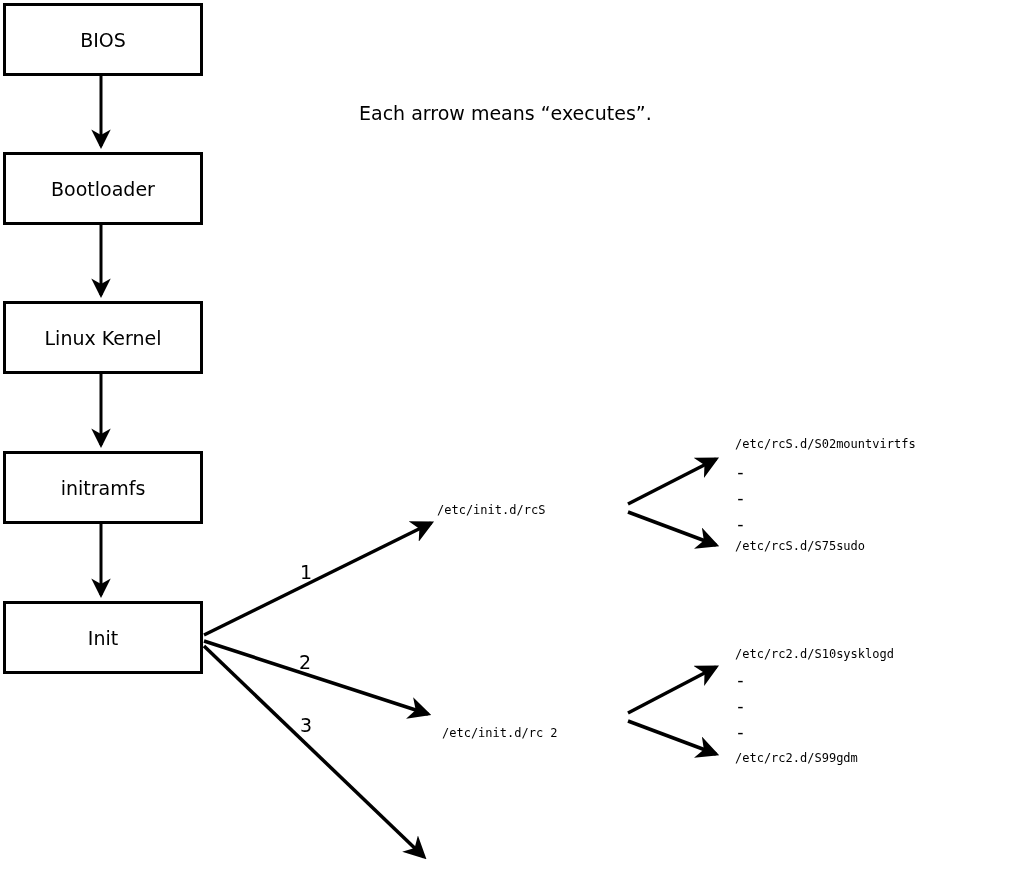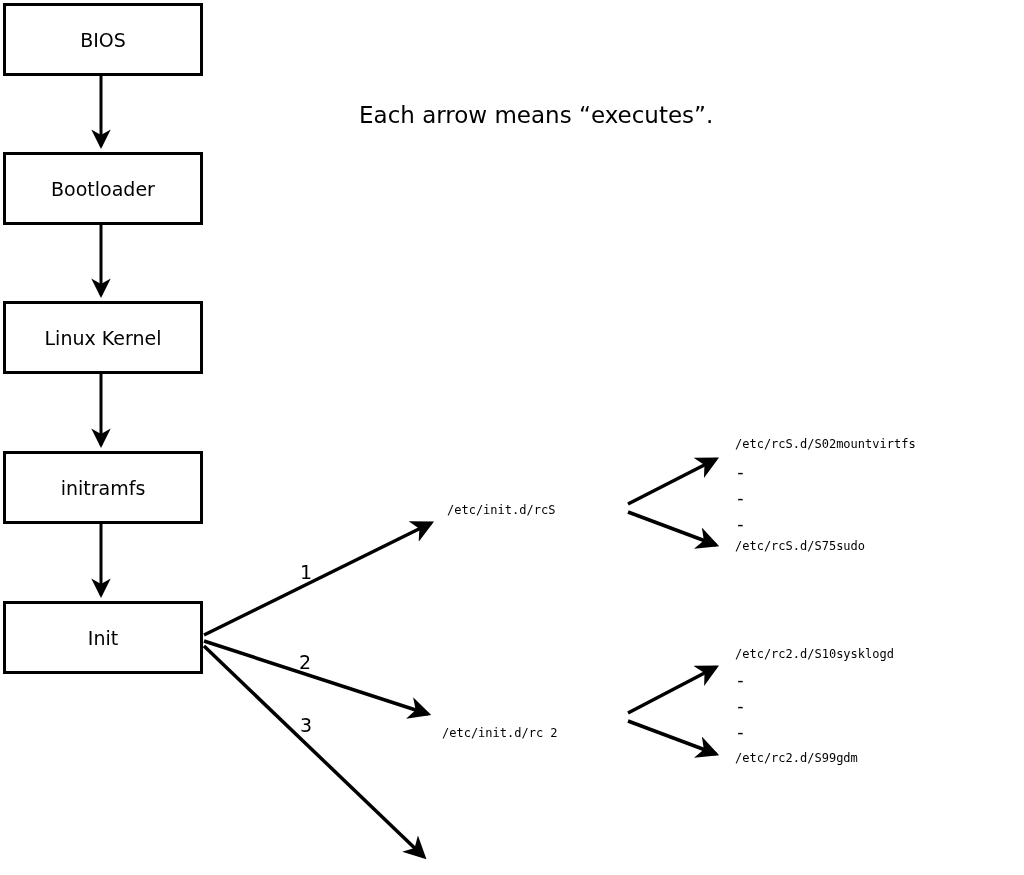--- a/index.html
+++ b/index.html
@@ -42,39 +42,39 @@
   }
   #box-bios       { top: 3px; }
   #box-bootloader { top: 152px; }
   #box-kernel     { top: 301px; }
   #box-initramfs  { top: 451px; }
   #box-init       { top: 601px; }
   .caption {
     position: absolute;
     left: 359px;
     top: 102px;
-    font-size: 23px;
+    font-size: 19px;
     white-space: pre;
   }
   .num {
     position: absolute;
     font-size: 19px;
     transform: translate(-50%, -50%);
   }
   #num-1 { left: 306px; top: 572px; }
   #num-2 { left: 305px; top: 662px; }
   #num-3 { left: 306px; top: 725px; }
   .mono {
     position: absolute;
     font-family: "DejaVu Sans Mono", "Liberation Mono", monospace;
     font-size: 12px;
     line-height: 21px;
     white-space: pre;
   }
-  #t-rcs   { left: 447px; top: 500px; }
+  #t-rcs   { left: 437px; top: 500px; }
   #t-rc2   { left: 442px; top: 707px; margin-top: 16px; }
   #t-getty { left: 448px; top: 851px; margin-top: 32px; }
   #t-s02   { left: 735px; top: 434px; }
   #t-s75   { left: 735px; top: 536px; text-align: center; }
   #t-s10   { left: 735px; top: 644px; }
   #t-s99   { left: 735px; top: 748px; }
   .dashes {
     position: absolute;
     left: 735px;
     display: flex;

